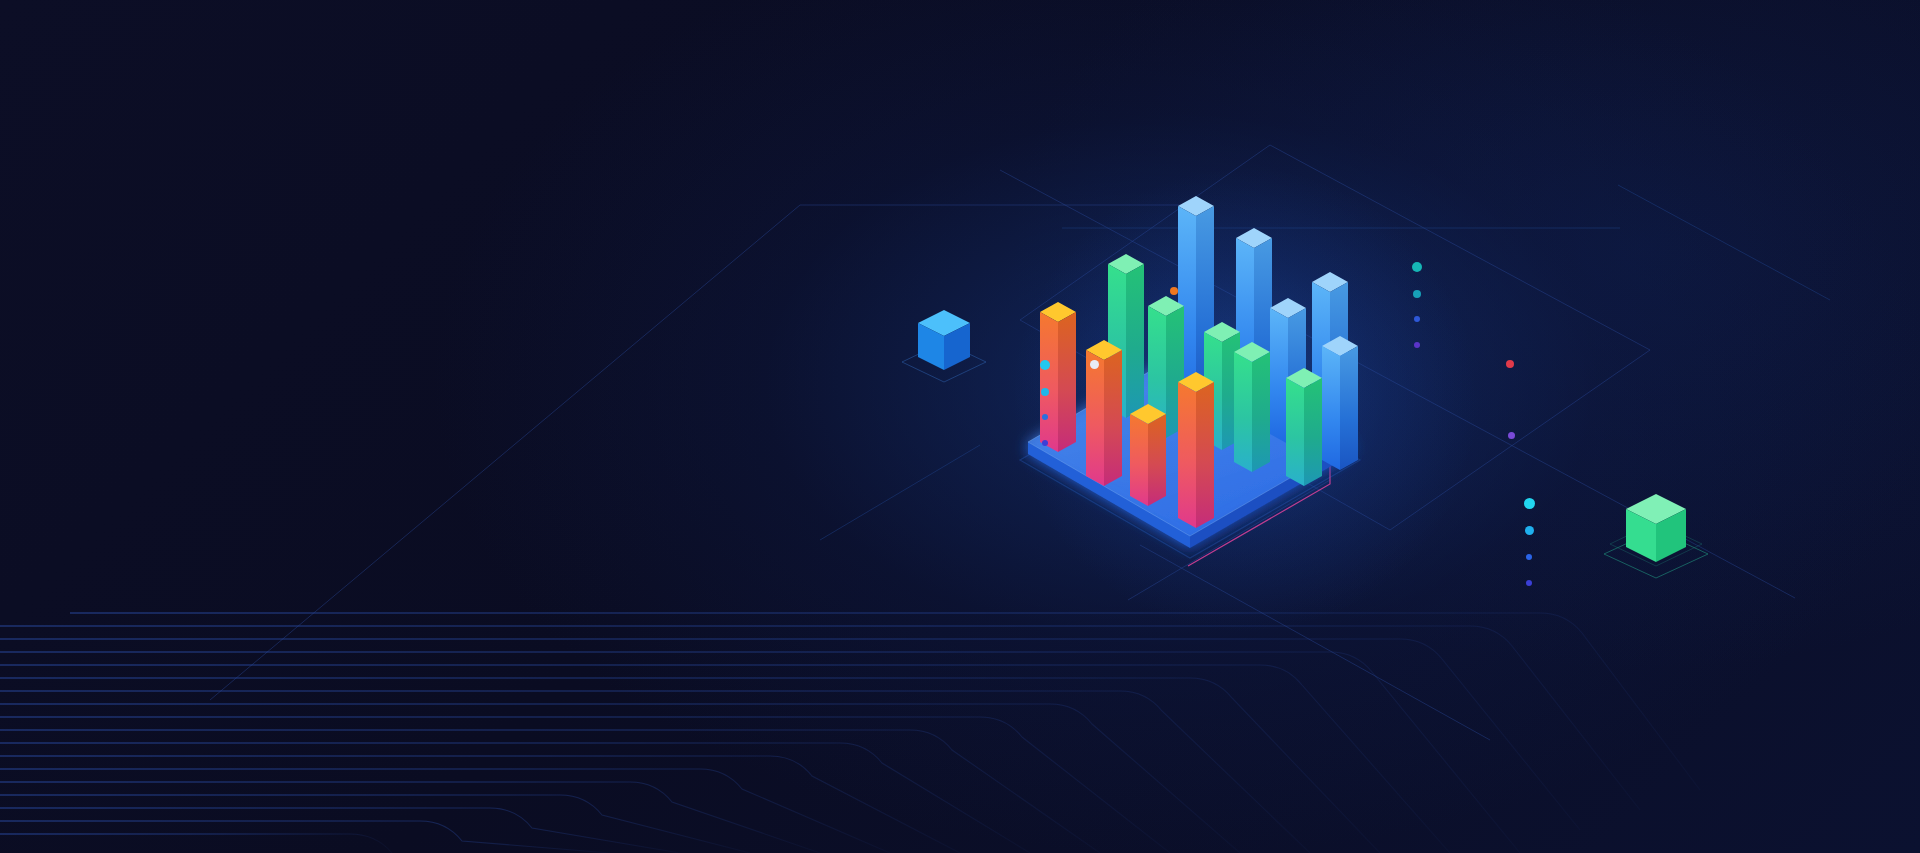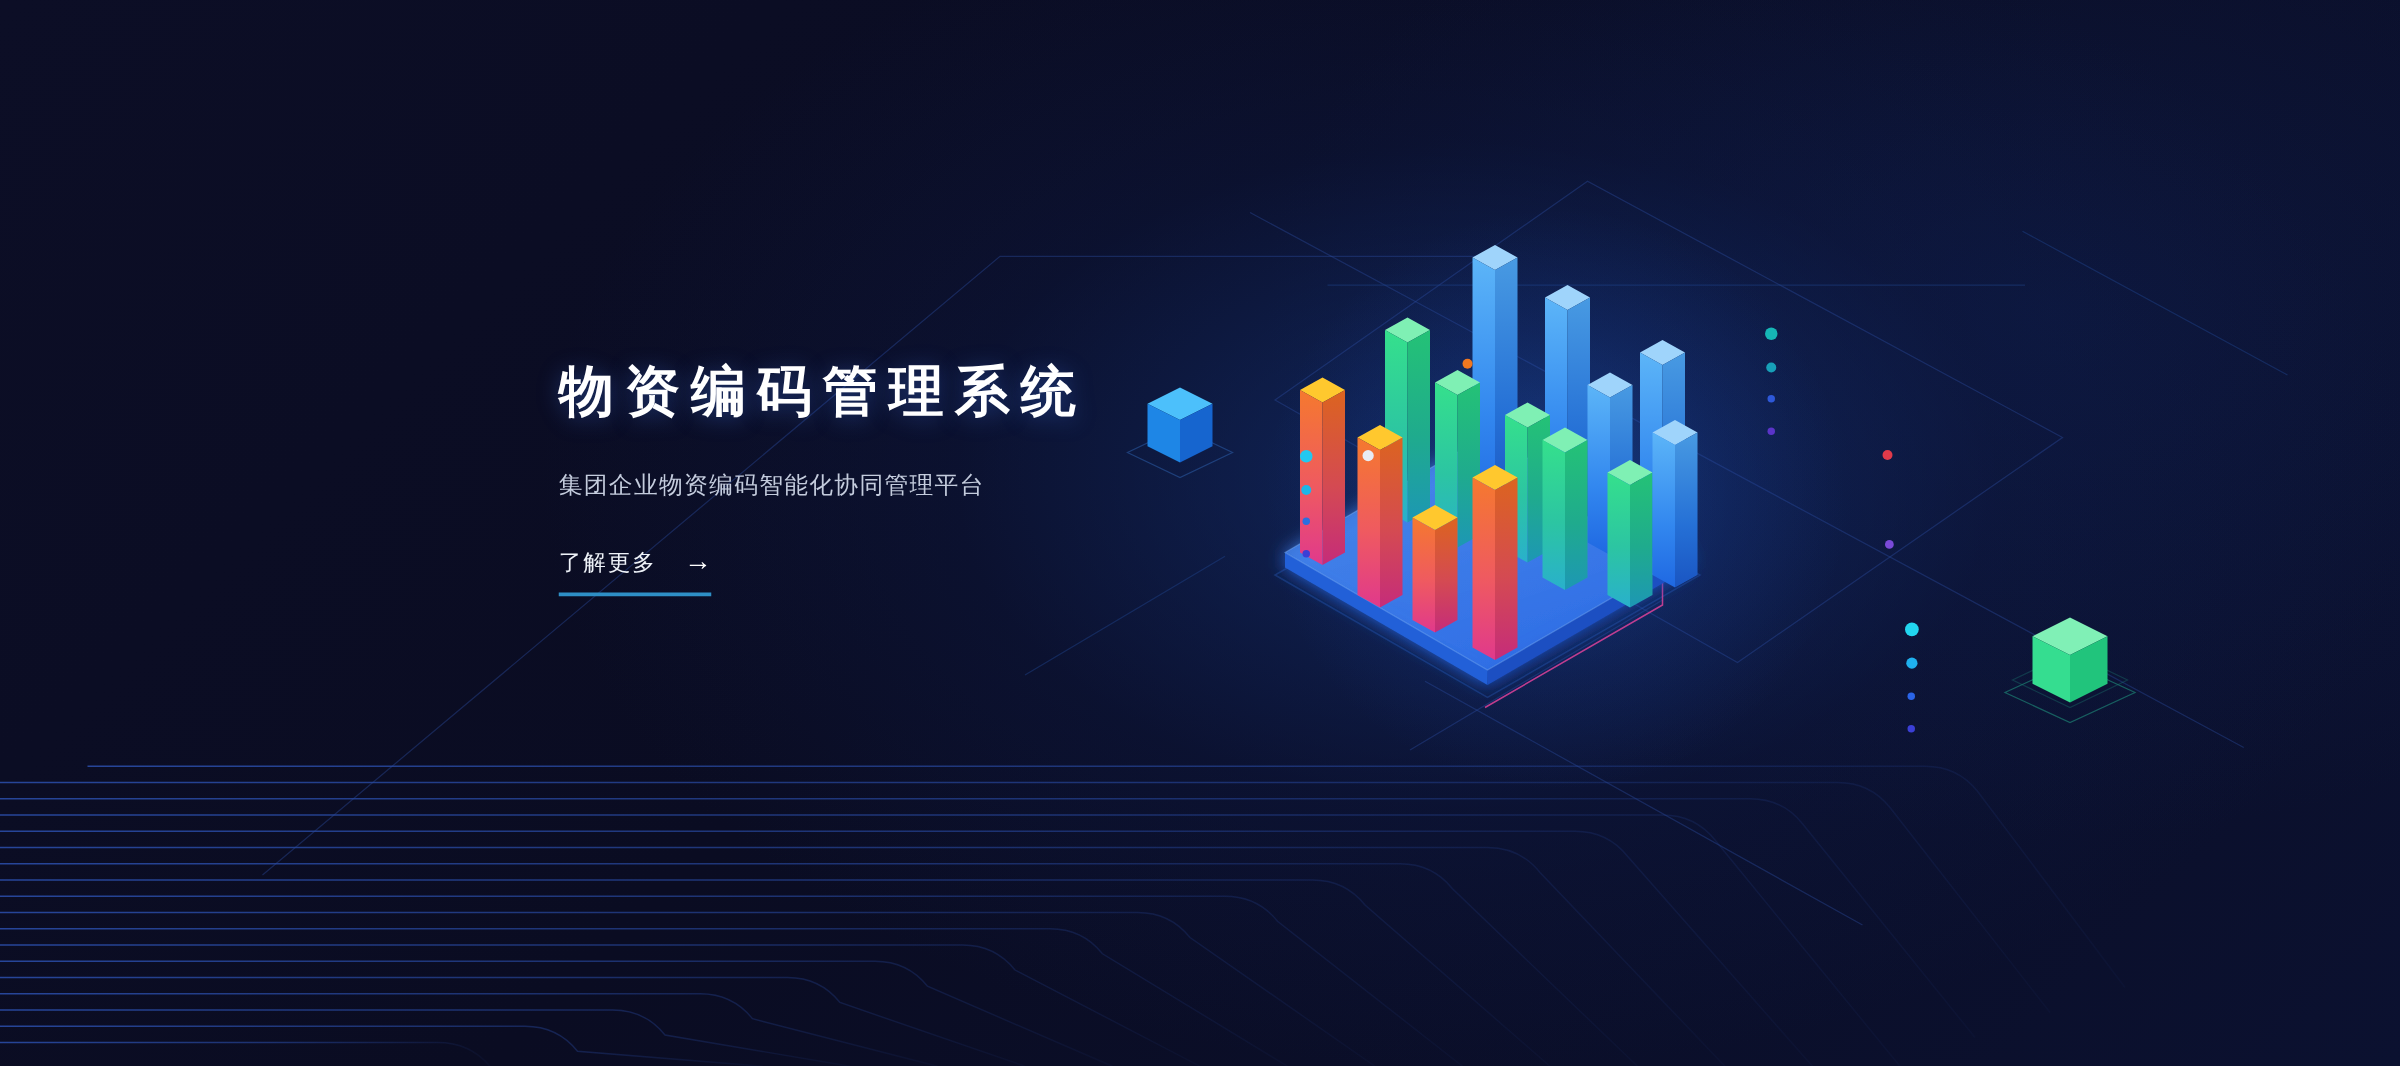--- a/index.html
+++ b/index.html
@@ -111,28 +111,20 @@
     </g>
     <g fill="none" stroke="#1d3f86" stroke-opacity="0.5" stroke-width="1">
       <path d="M 1062 228 L 1620 228"></path>
       <path d="M 1618 185 L 1830 300"></path>
       <path d="M 820 540 L 980 445"></path>
     </g>
   </svg>
 
   <div class="glow-ring"></div>
 
-  <div class="copy">
-    <h1 class="title">物资编码管理系统</h1>
-    <p class="subtitle">集团企业物资编码智能化协同管理平台</p>
-    <div class="cta">
-      <span class="cta-label">了解更多</span>
-      <span class="cta-arrow">→</span>
-    </div>
-  </div>
 
   <div class="cube-left">
     <svg width="92" height="92" viewBox="0 0 92 92">
       <g fill="none" stroke="#2c5da8" stroke-opacity="0.55" stroke-width="1">
         <path d="M 46 42 L 88 62 L 46 82 L 4 62 Z"></path>
       </g>
       <g>
         <path d="M 46 10 L 72 23 L 46 36 L 20 23 Z" fill="#4cc0fb"></path>
         <path d="M 20 23 L 46 36 L 46 70 L 20 57 Z" fill="#1e86e6"></path>
         <path d="M 72 23 L 72 57 L 46 70 L 46 36 Z" fill="#1665cf"></path>

